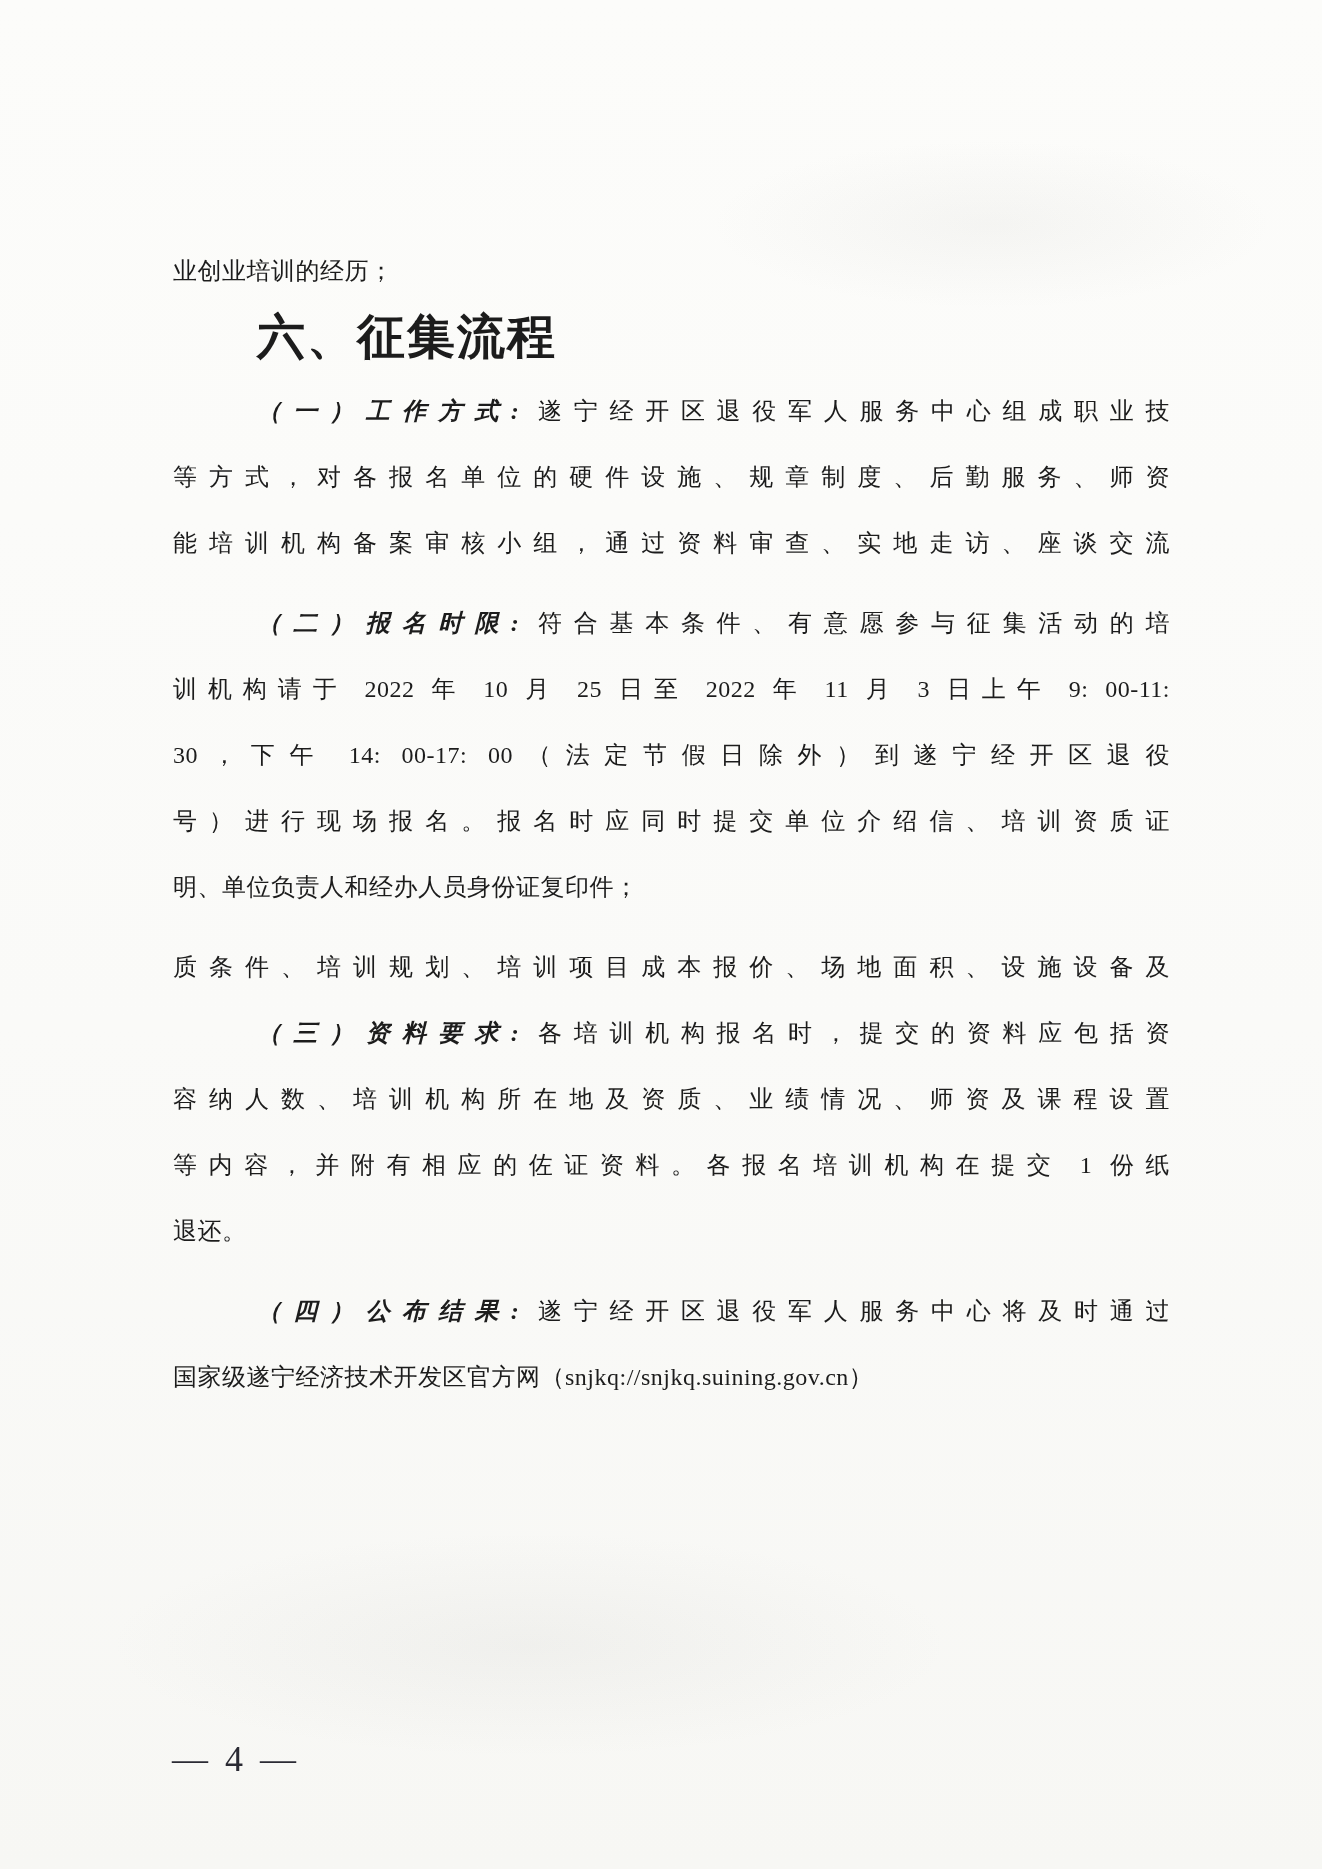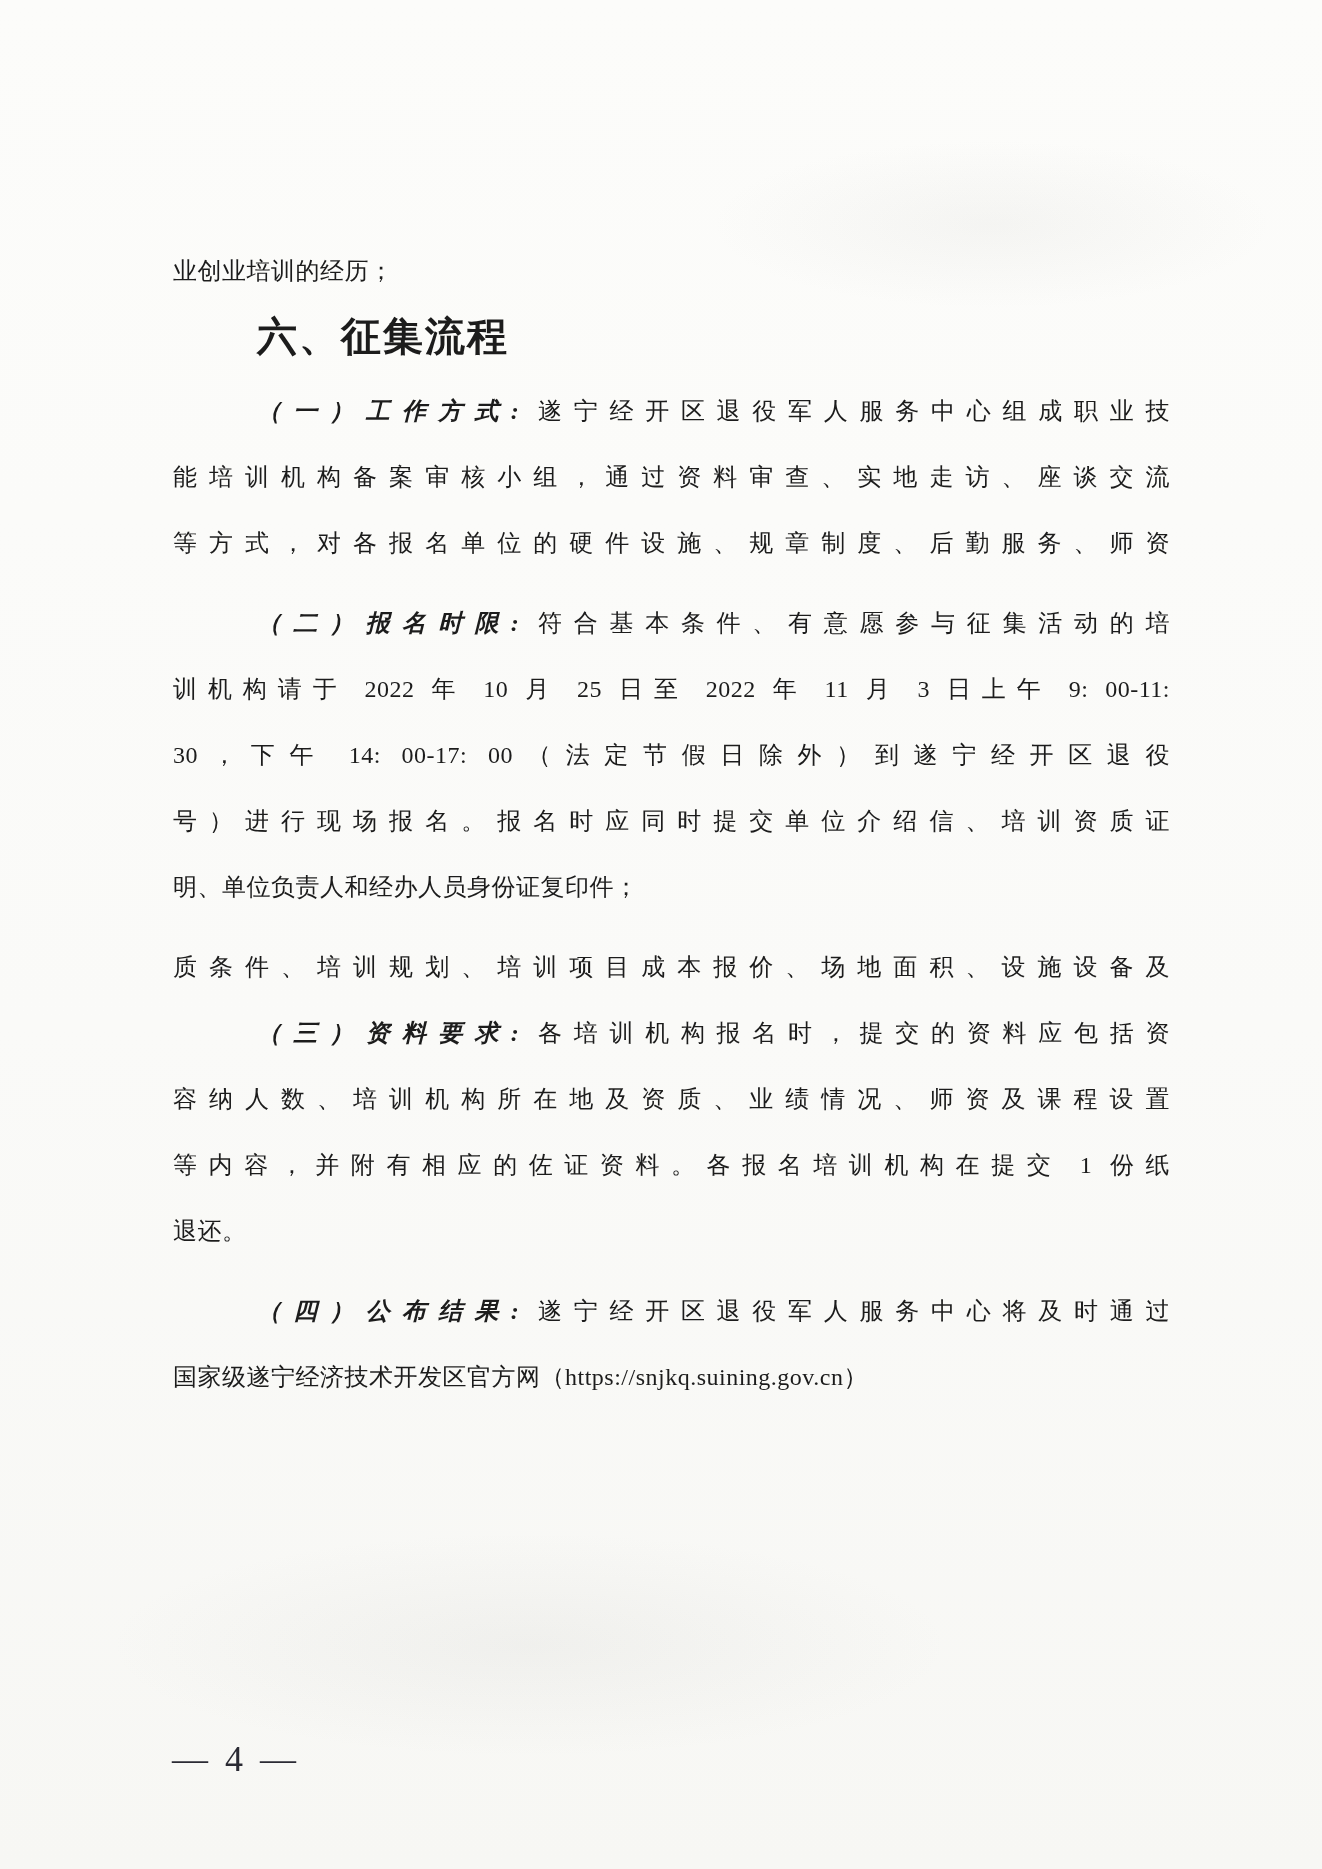--- a/index.html
+++ b/index.html
@@ -31,21 +31,21 @@
   }
   .full {
     white-space: normal;
     text-align: justify;
     text-align-last: justify;
     text-justify: inter-character;
   }
   .indent { text-indent: 84px; }
   .heading {
     font-weight: 700;
-    font-size: 40px;
+    font-size: 48px;
     letter-spacing: 2px;
   }
   .para { margin-top: 14px; }
   .para-first { margin-top: 8px; }
   .lead { font-weight: 700; letter-spacing: 1px; font-style: italic; }
   .footer {
     position: absolute;
     left: 172px;
     top: 1739px;
     font-size: 36px;
@@ -59,41 +59,41 @@
 
 <div class="page">
   <div class="text-block">
 
     <div class="line">业创业培训的经历；</div>
 
     <div class="line heading indent">六、征集流程</div>
 
     <div class="para-first">
       <div class="line full indent"><span class="lead">（一）工作方式: </span><span>遂宁经开区退役军人服务中心组成职业技</span></div>
+      <div class="line full">等方式，对各报名单位的硬件设施、规章制度、后勤服务、师资</div>
       <div class="line full">能培训机构备案审核小组，通过资料审查、实地走访、座谈交流</div>
-      <div class="line full">等方式，对各报名单位的硬件设施、规章制度、后勤服务、师资</div>
     </div>
 
     <div class="para">
       <div class="line full indent"><span class="lead">（二）报名时限: </span><span>符合基本条件、有意愿参与征集活动的培</span></div>
       <div class="line full">训机构请于 2022 年 10 月 25 日至 2022 年 11 月 3 日上午 9: 00-11:</div>
       <div class="line full">30，下午 14: 00-17: 00（法定节假日除外）到遂宁经开区退役</div>
       <div class="line full">号）进行现场报名。报名时应同时提交单位介绍信、培训资质证</div>
       <div class="line">明、单位负责人和经办人员身份证复印件；</div>
     </div>
 
     <div class="para">
       <div class="line full">质条件、培训规划、培训项目成本报价、场地面积、设施设备及</div>
       <div class="line full indent"><span class="lead">（三）资料要求: </span><span>各培训机构报名时，提交的资料应包括资</span></div>
       <div class="line full">容纳人数、培训机构所在地及资质、业绩情况、师资及课程设置</div>
       <div class="line full">等内容，并附有相应的佐证资料。各报名培训机构在提交 1 份纸</div>
       <div class="line">退还。</div>
     </div>
 
     <div class="para">
       <div class="line full indent"><span class="lead">（四）公布结果: </span><span>遂宁经开区退役军人服务中心将及时通过</span></div>
-      <div class="line">国家级遂宁经济技术开发区官方网（https://snjkq.suining.gov.cn）</div>
+      <div class="line">国家级遂宁经济技术开发区官方网（snjkq://snjkq.suining.gov.cn）</div>
     </div>
 
   </div>
 
   <div class="footer">— 4 —</div>
 </div>
 
 </body></html>

